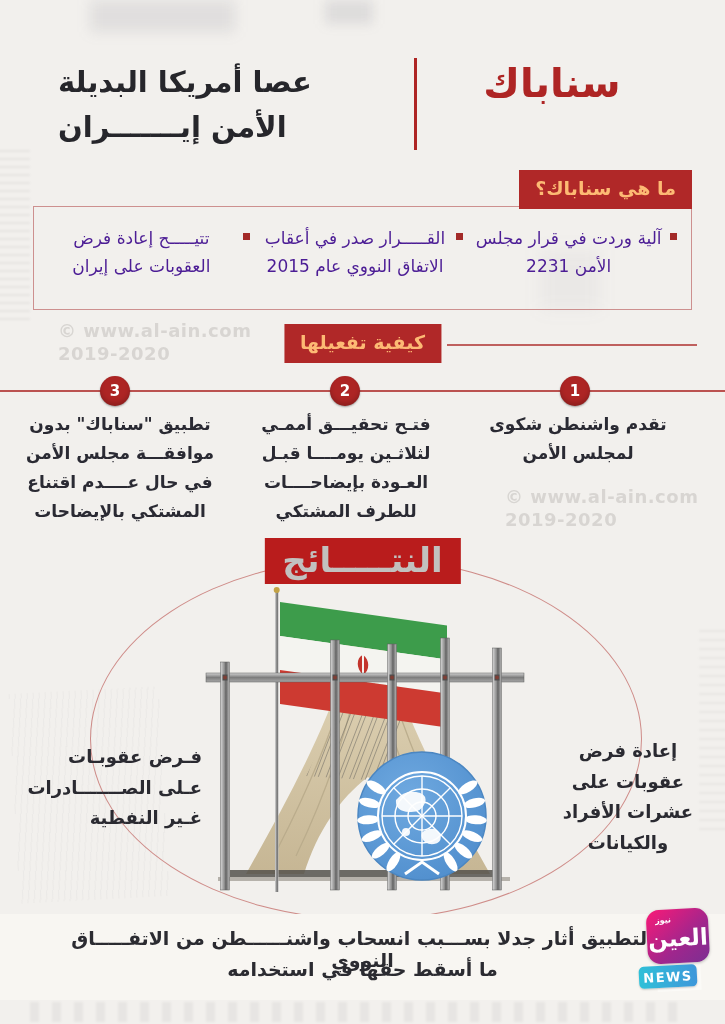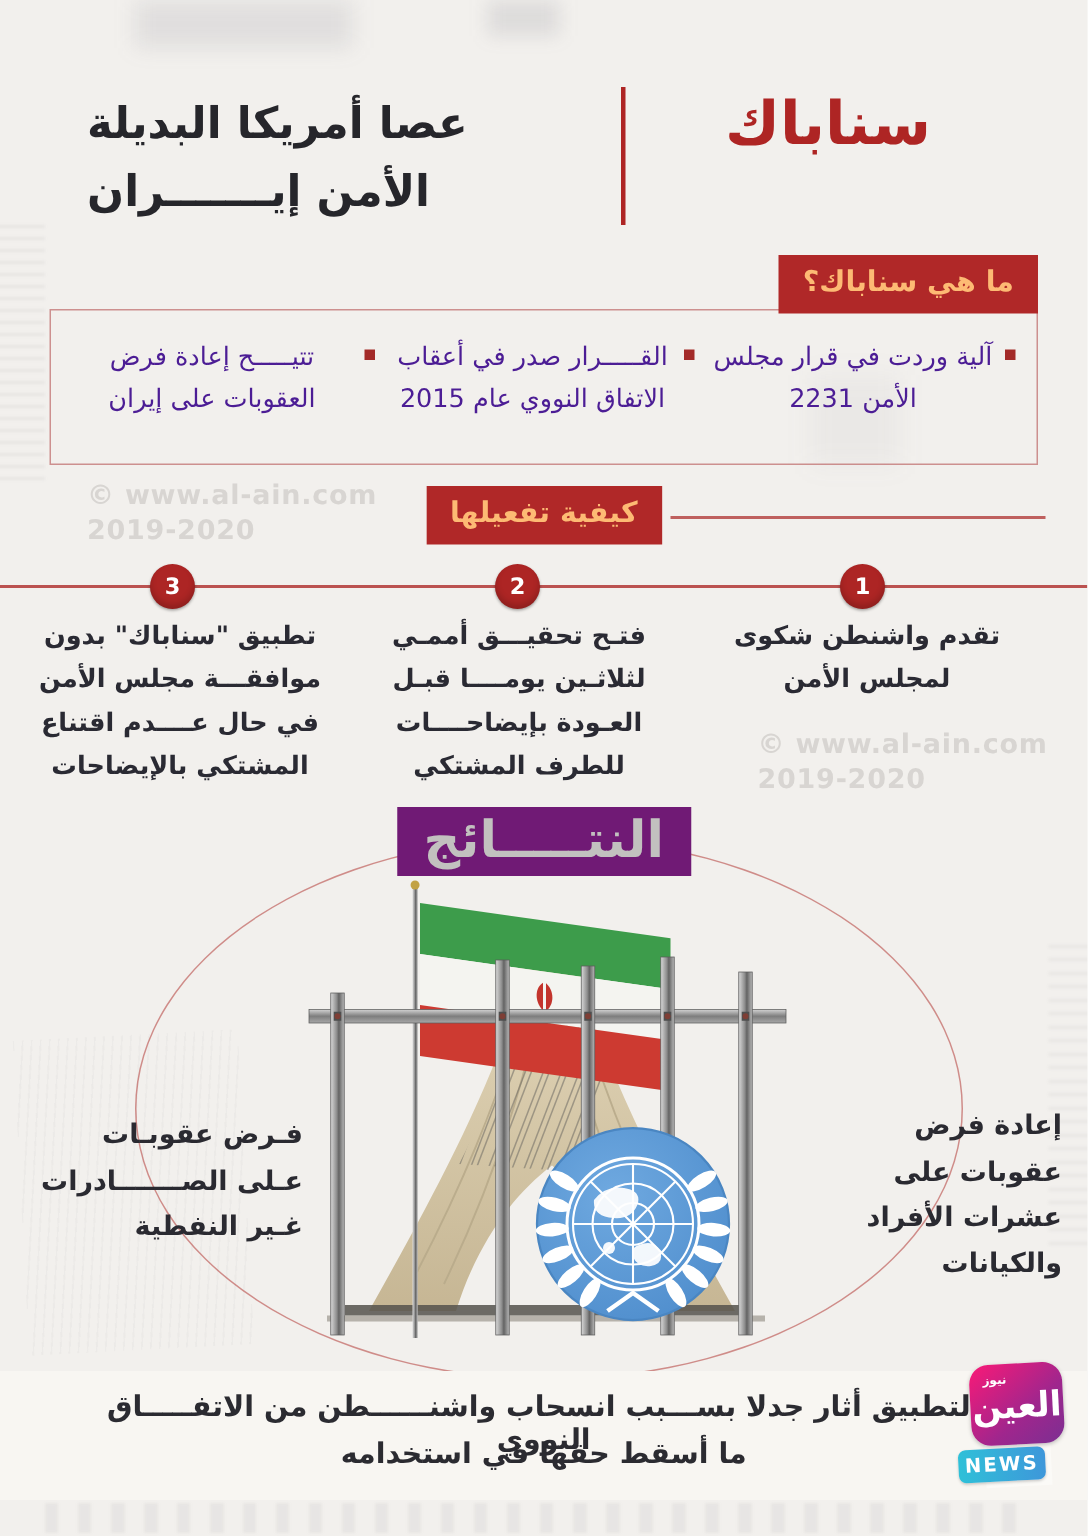--- a/index.html
+++ b/index.html
@@ -56,25 +56,25 @@
     box-shadow:0 1px 2px rgba(0,0,0,.35), inset 0 -3px 4px rgba(0,0,0,.18);
   }
   .sn1{left:560px;} .sn2{left:330px;} .sn3{left:100px;}
   .step-text{top:410px;font-size:17px;font-weight:bold;color:#2a2a33;line-height:1.7;text-align:center;}
   .st1{left:480px;width:196px;} .st2{left:250px;width:192px;} .st3{left:26px;width:188px;}
 
   
   .results-ellipse{left:90px;top:558px;width:550px;height:360px;border:1.5px solid rgba(178,58,54,.55);border-radius:50%;z-index:1;}
   .results-heading{
     left:50%;top:538px;transform:translateX(-50%);z-index:3;
-    background:#701a75;padding:0 18px;font-size:34px;font-weight:bold;color:#c2c1bf;line-height:1.35;white-space:nowrap;
+    background:#b91c1c;padding:0 18px;font-size:34px;font-weight:bold;color:#c2c1bf;line-height:1.35;white-space:nowrap;
   }
   .result{font-size:18px;font-weight:bold;color:#2a2a31;line-height:1.7;z-index:4;}
   .r-rt{left:548px;width:158px;top:600px;text-align:center;}
-  .r-rb{left:548px;width:160px;top:736px;}
+  .r-rb{left:548px;width:160px;top:736px;text-align:center;}
   .r-lt{left:20px;width:182px;top:604px;text-align:right;}
   .r-lb{left:20px;width:182px;top:742px;text-align:right;}
   .illu{left:200px;top:578px;z-index:2;}
 
   
   .note-band{left:0;right:0;top:914px;height:86px;background:#f8f6f2;z-index:5;}
   .note{left:40px;right:40px;text-align:center;font-weight:bold;color:#2b2b31;z-index:6;}
   .note1{top:927px;font-size:19px;}
   .note2{top:958px;font-size:19px;}
 

